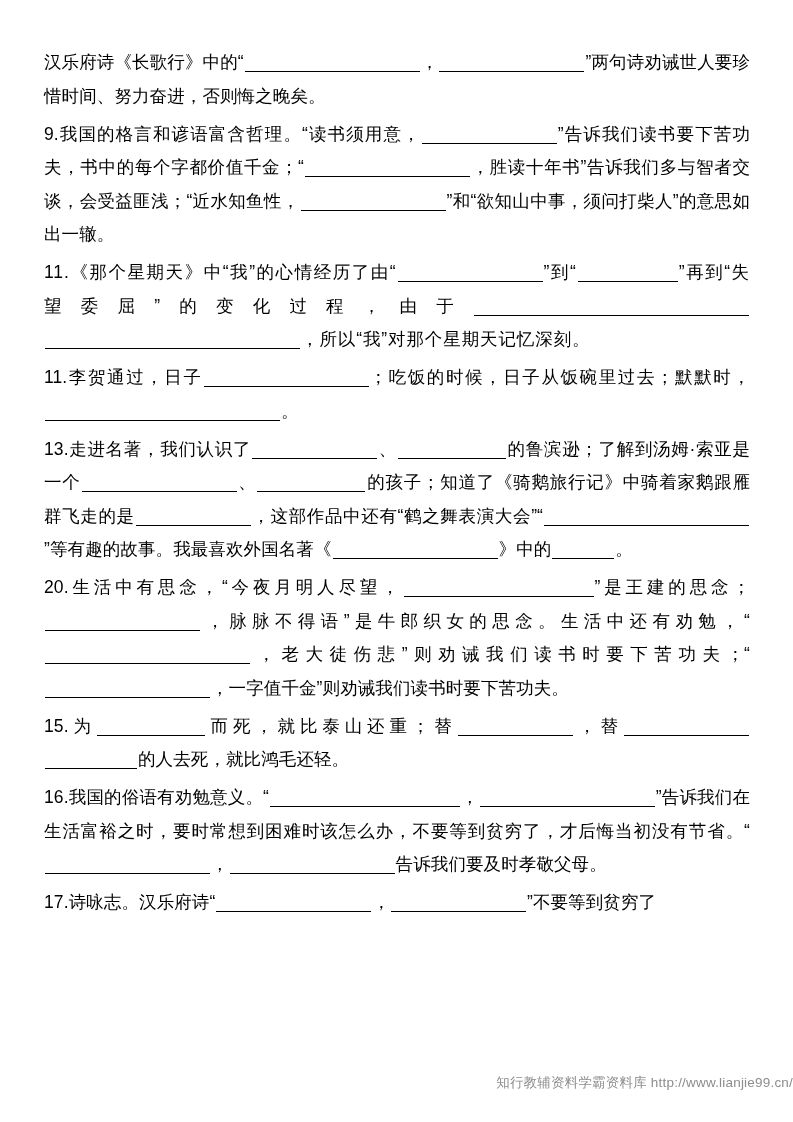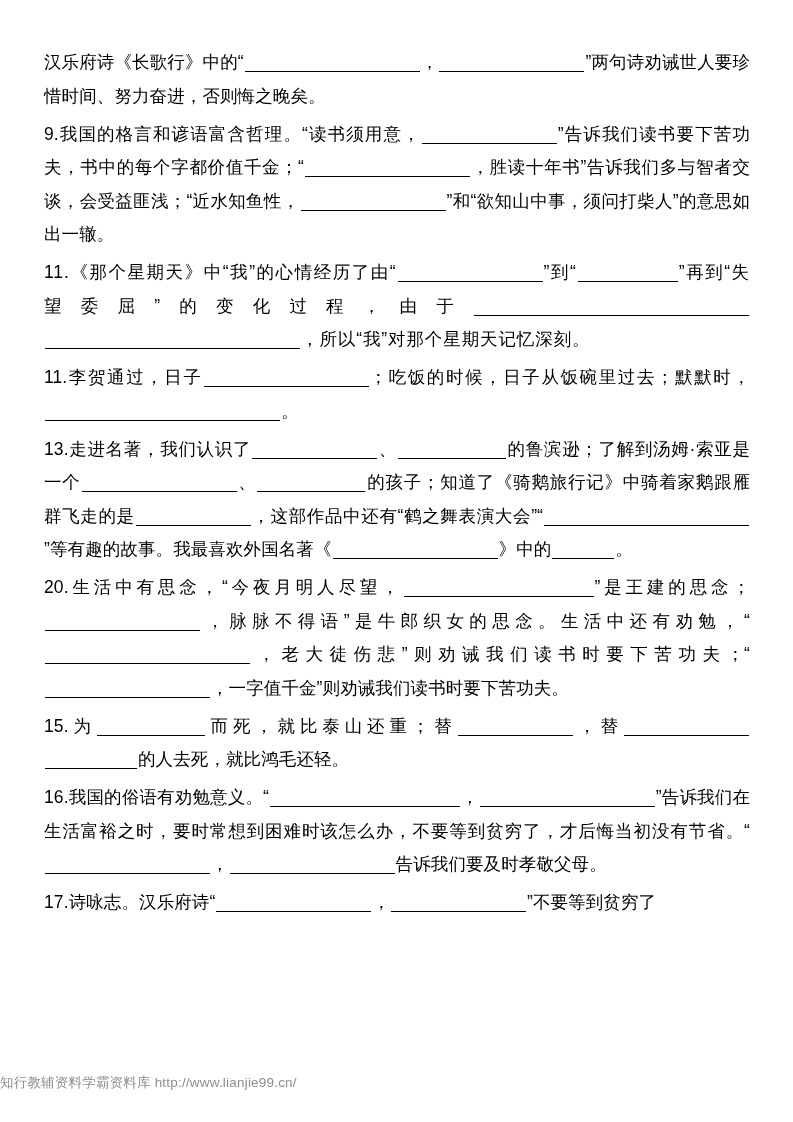--- a/index.html
+++ b/index.html
@@ -66,21 +66,21 @@
   .w255 { width: 255px; }
   .w275 { width: 275px; }
 
   .nb { white-space: nowrap; }
 
   .watermark {
     position: absolute;
     left: 0;
     top: 1074px;
     width: 793px;
-    text-align: left;
+    text-align: right;
     font-size: 13.5px;
     color: #8d8d8d;
     letter-spacing: 0.2px;
   }
 </style>
 </head>
 <body>
 
 <div class="page">
   <div class="content">

